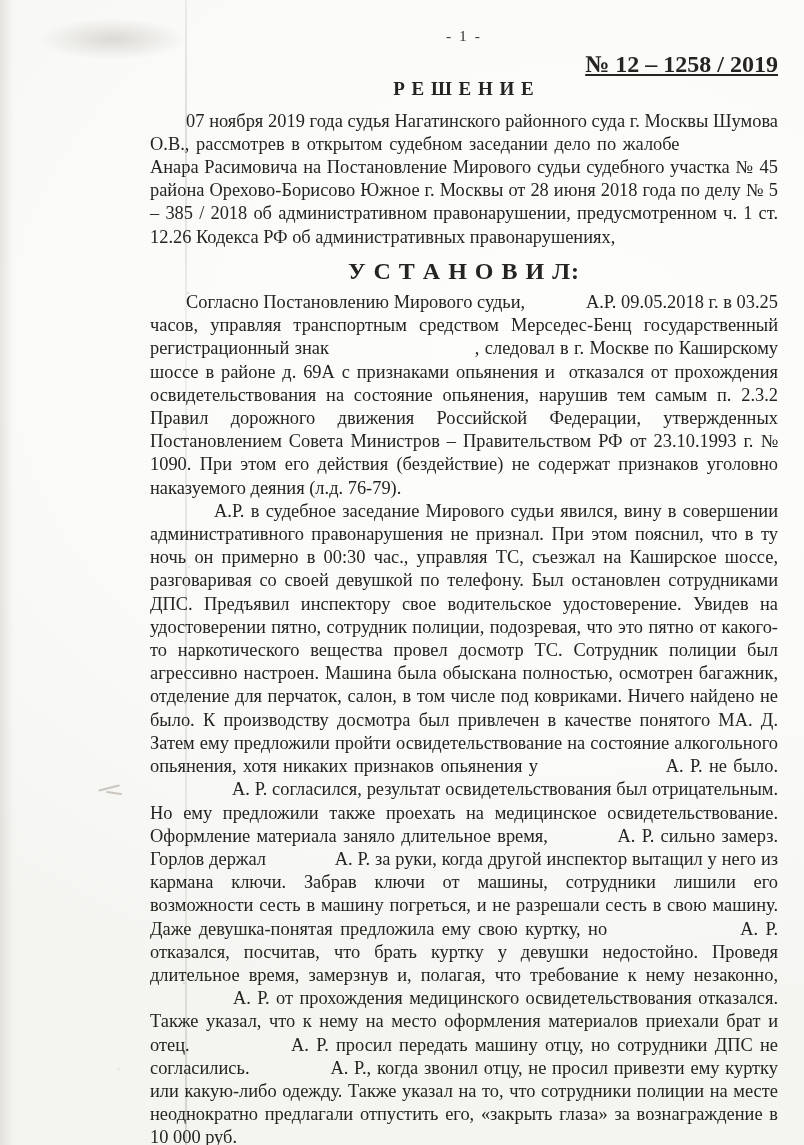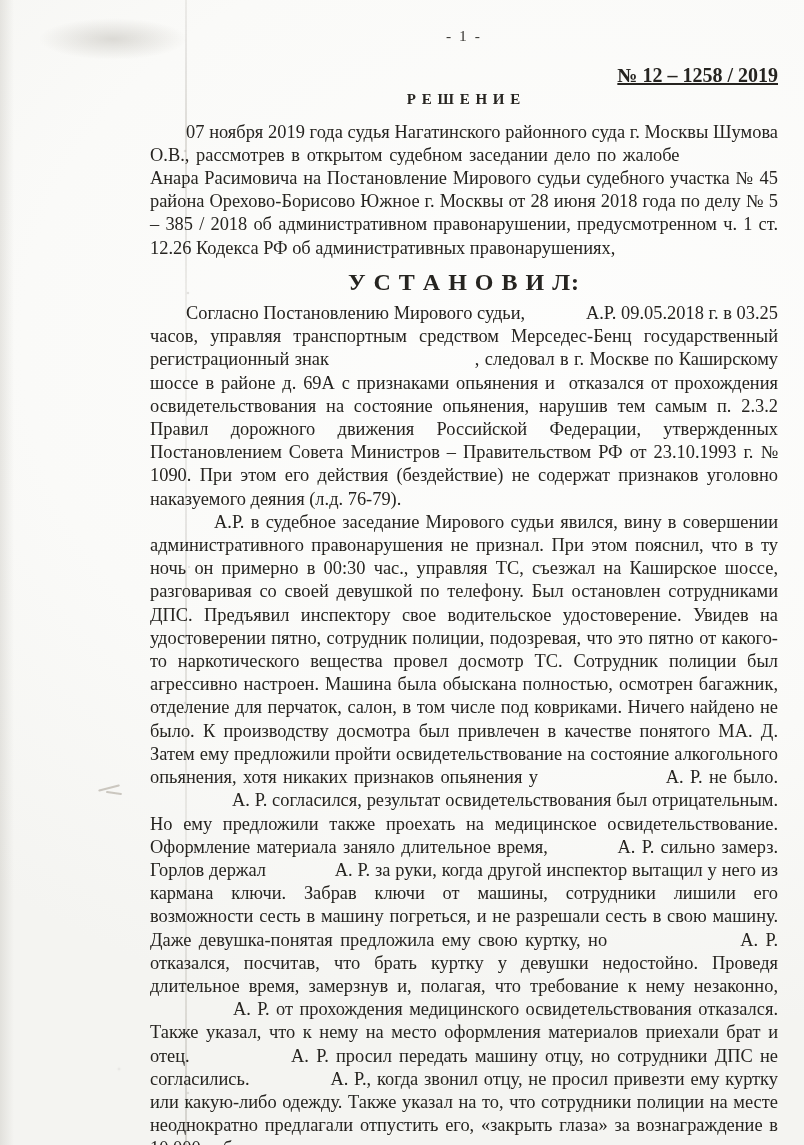--- a/index.html
+++ b/index.html
@@ -80,31 +80,31 @@
     letter-spacing: 2px;
     color: #3a3834;
   }
   .judge-line {
     margin-top: 24px;
     font-weight: bold;
     text-decoration: underline;
     font-size: 19px;
   }
   .case-num {
-    margin-top: 17px;
+    margin-top: 6px;
     text-align: right;
     font-weight: bold;
     text-decoration: underline;
-    font-size: 20px;
+    font-size: 24px;
   }
   .doc-title {
     margin-top: 1px;
     text-align: center;
     font-weight: bold;
-    font-size: 15px;
+    font-size: 19px;
     letter-spacing: 1px;
   }
   .para {
     margin: 0;
     text-align: justify;
     text-indent: 36px;
   }
   .para.intro { margin-top: 9px; }
   .heading-ustanovil {
     margin: 11px 0 8px 0;

